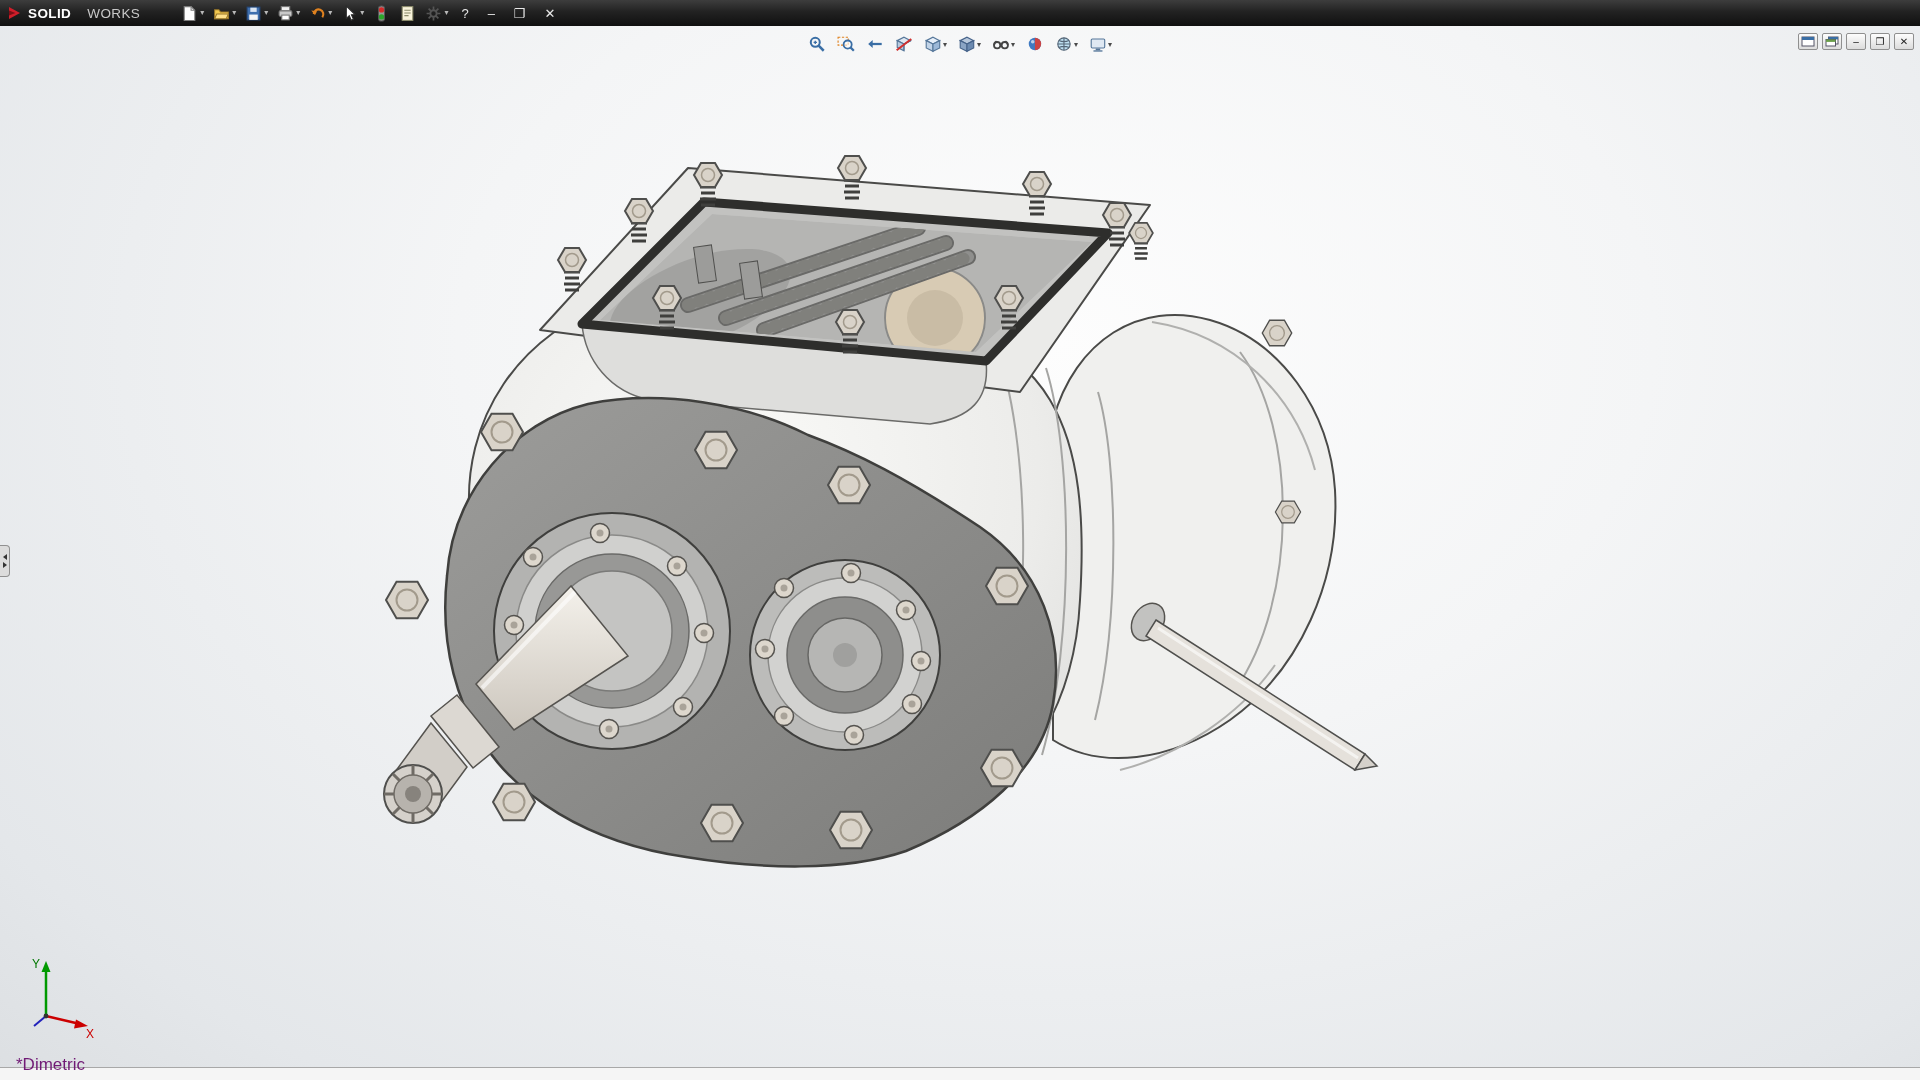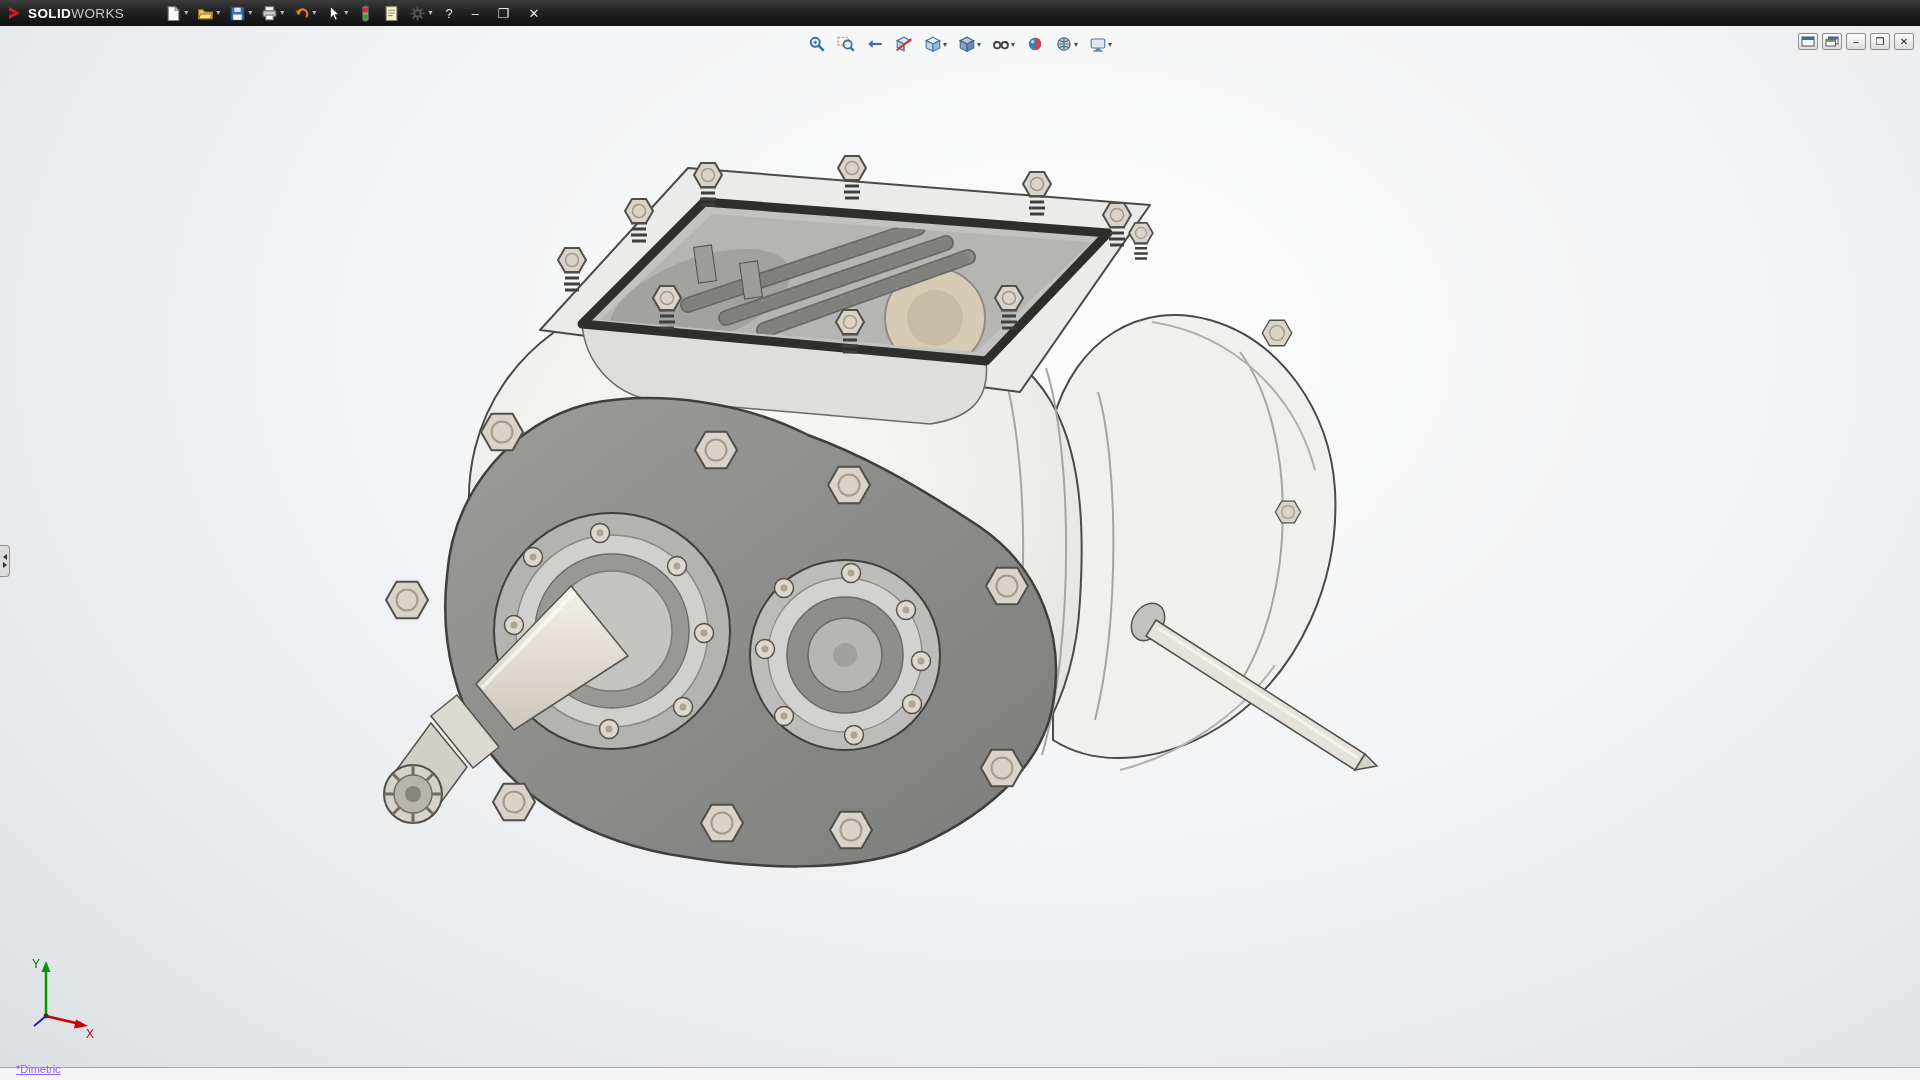--- a/index.html
+++ b/index.html
@@ -5,36 +5,36 @@
   * { margin:0; padding:0; box-sizing:border-box; }
   html,body { width:1920px; height:1080px; overflow:hidden; font-family:"Liberation Sans",sans-serif; user-select:none; }
   body { position:relative; background:#ffffff; }
 
   
   .titlebar { position:absolute; top:0; left:0; width:1920px; height:26px;
     background:linear-gradient(#3d3d3d 0%, #222 45%, #101010 100%);
     display:flex; align-items:center; z-index:30; color:#fff; }
   .logo { display:flex; align-items:center; gap:5px; padding:0 8px 0 7px; }
   .logo-text { font-size:13.5px; letter-spacing:.4px; font-weight:bold; color:#fff; }
-  .logo-text .works { font-weight:normal; color:#c8c8c8; }
+  .logo-text .works { font-weight:normal; color:#c8c8c8;padding-left:16px; }
   .menu-toolbar { display:flex; align-items:center; gap:3px; margin-left:30px; }
   .tb-btn { display:flex; align-items:center; height:22px; padding:0 3px; border-radius:2px; }
   .tb-btn .ic { display:flex; width:17px; height:17px; }
   .tb-btn .ic svg { width:17px; height:17px; }
   .dd { font-size:8px; color:#b9b9b9; margin-left:2px; line-height:1; }
   .title-zone { flex:1; text-align:center; font-size:12.5px; color:#f2f2f2; white-space:nowrap; }
   .win-controls { display:flex; align-items:center; gap:19px; padding:0 12px 0 10px; font-size:13px; color:#e8e8e8; }
   .win-controls span { cursor:default; }
 
   
   .viewport { position:absolute; top:26px; left:0; width:1920px; height:1054px;
     background:radial-gradient(ellipse at 55% 30%, #fdfdfd 0%, #f4f5f6 40%, #e4e7ea 85%, #dcdfe2 100%); }
   .statusbar { position:absolute; bottom:0; left:0; width:1920px; height:13px;
     background:#f5f5f5; border-top:1px solid #a8a8a8; z-index:12; }
-  .view-label { position:absolute; left:16px; bottom:5px; font-size:11px; color:#8b5cf6; z-index:13;text-decoration:underline; }
+  .view-label { position:absolute; left:16px; bottom:5px; font-size:17px; color:#701a75; z-index:13; }
 
   
   .headsup { position:absolute; top:34px; left:50%; transform:translateX(-50%);
     display:flex; align-items:center; gap:7px; z-index:20; }
   .hu-btn { display:flex; align-items:center; padding:1px 2px; border-radius:2px; }
   .hu-btn svg { width:18px; height:18px; }
   .hu-dd { font-size:8px; color:#4a4a4a; margin-left:1px; }
 
   
   .doc-controls { position:absolute; top:33px; right:6px; display:flex; gap:4px; z-index:20; }

